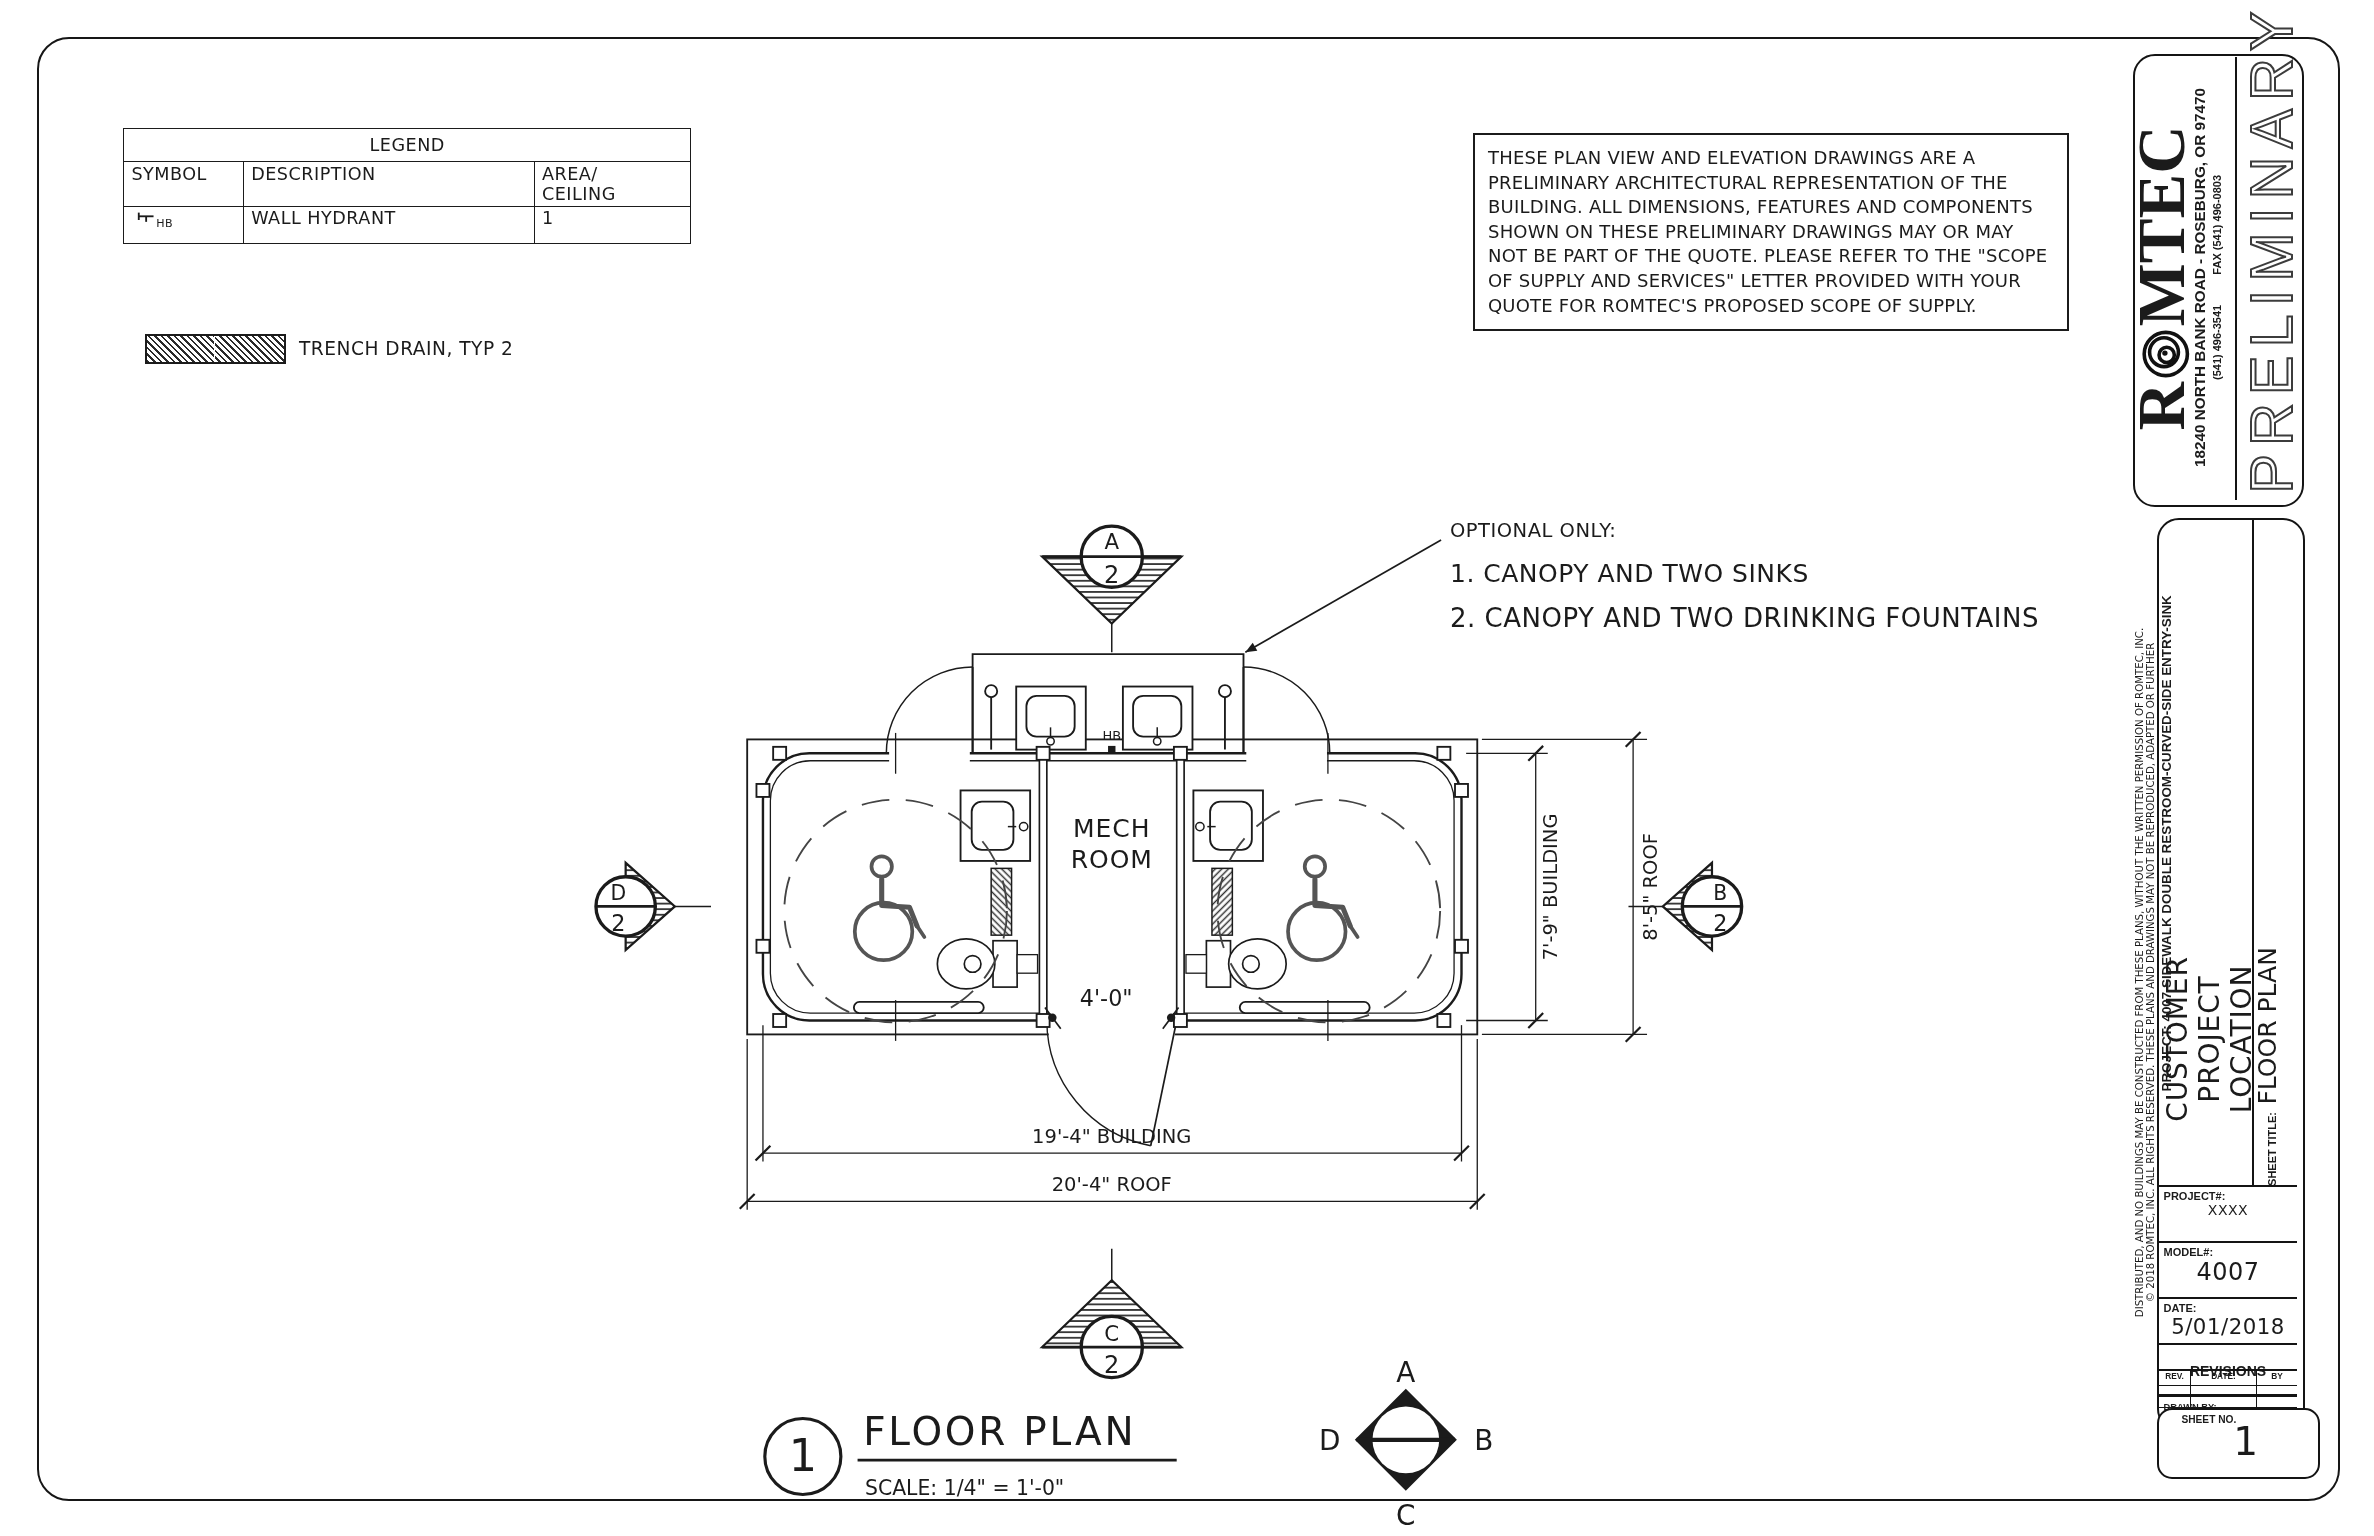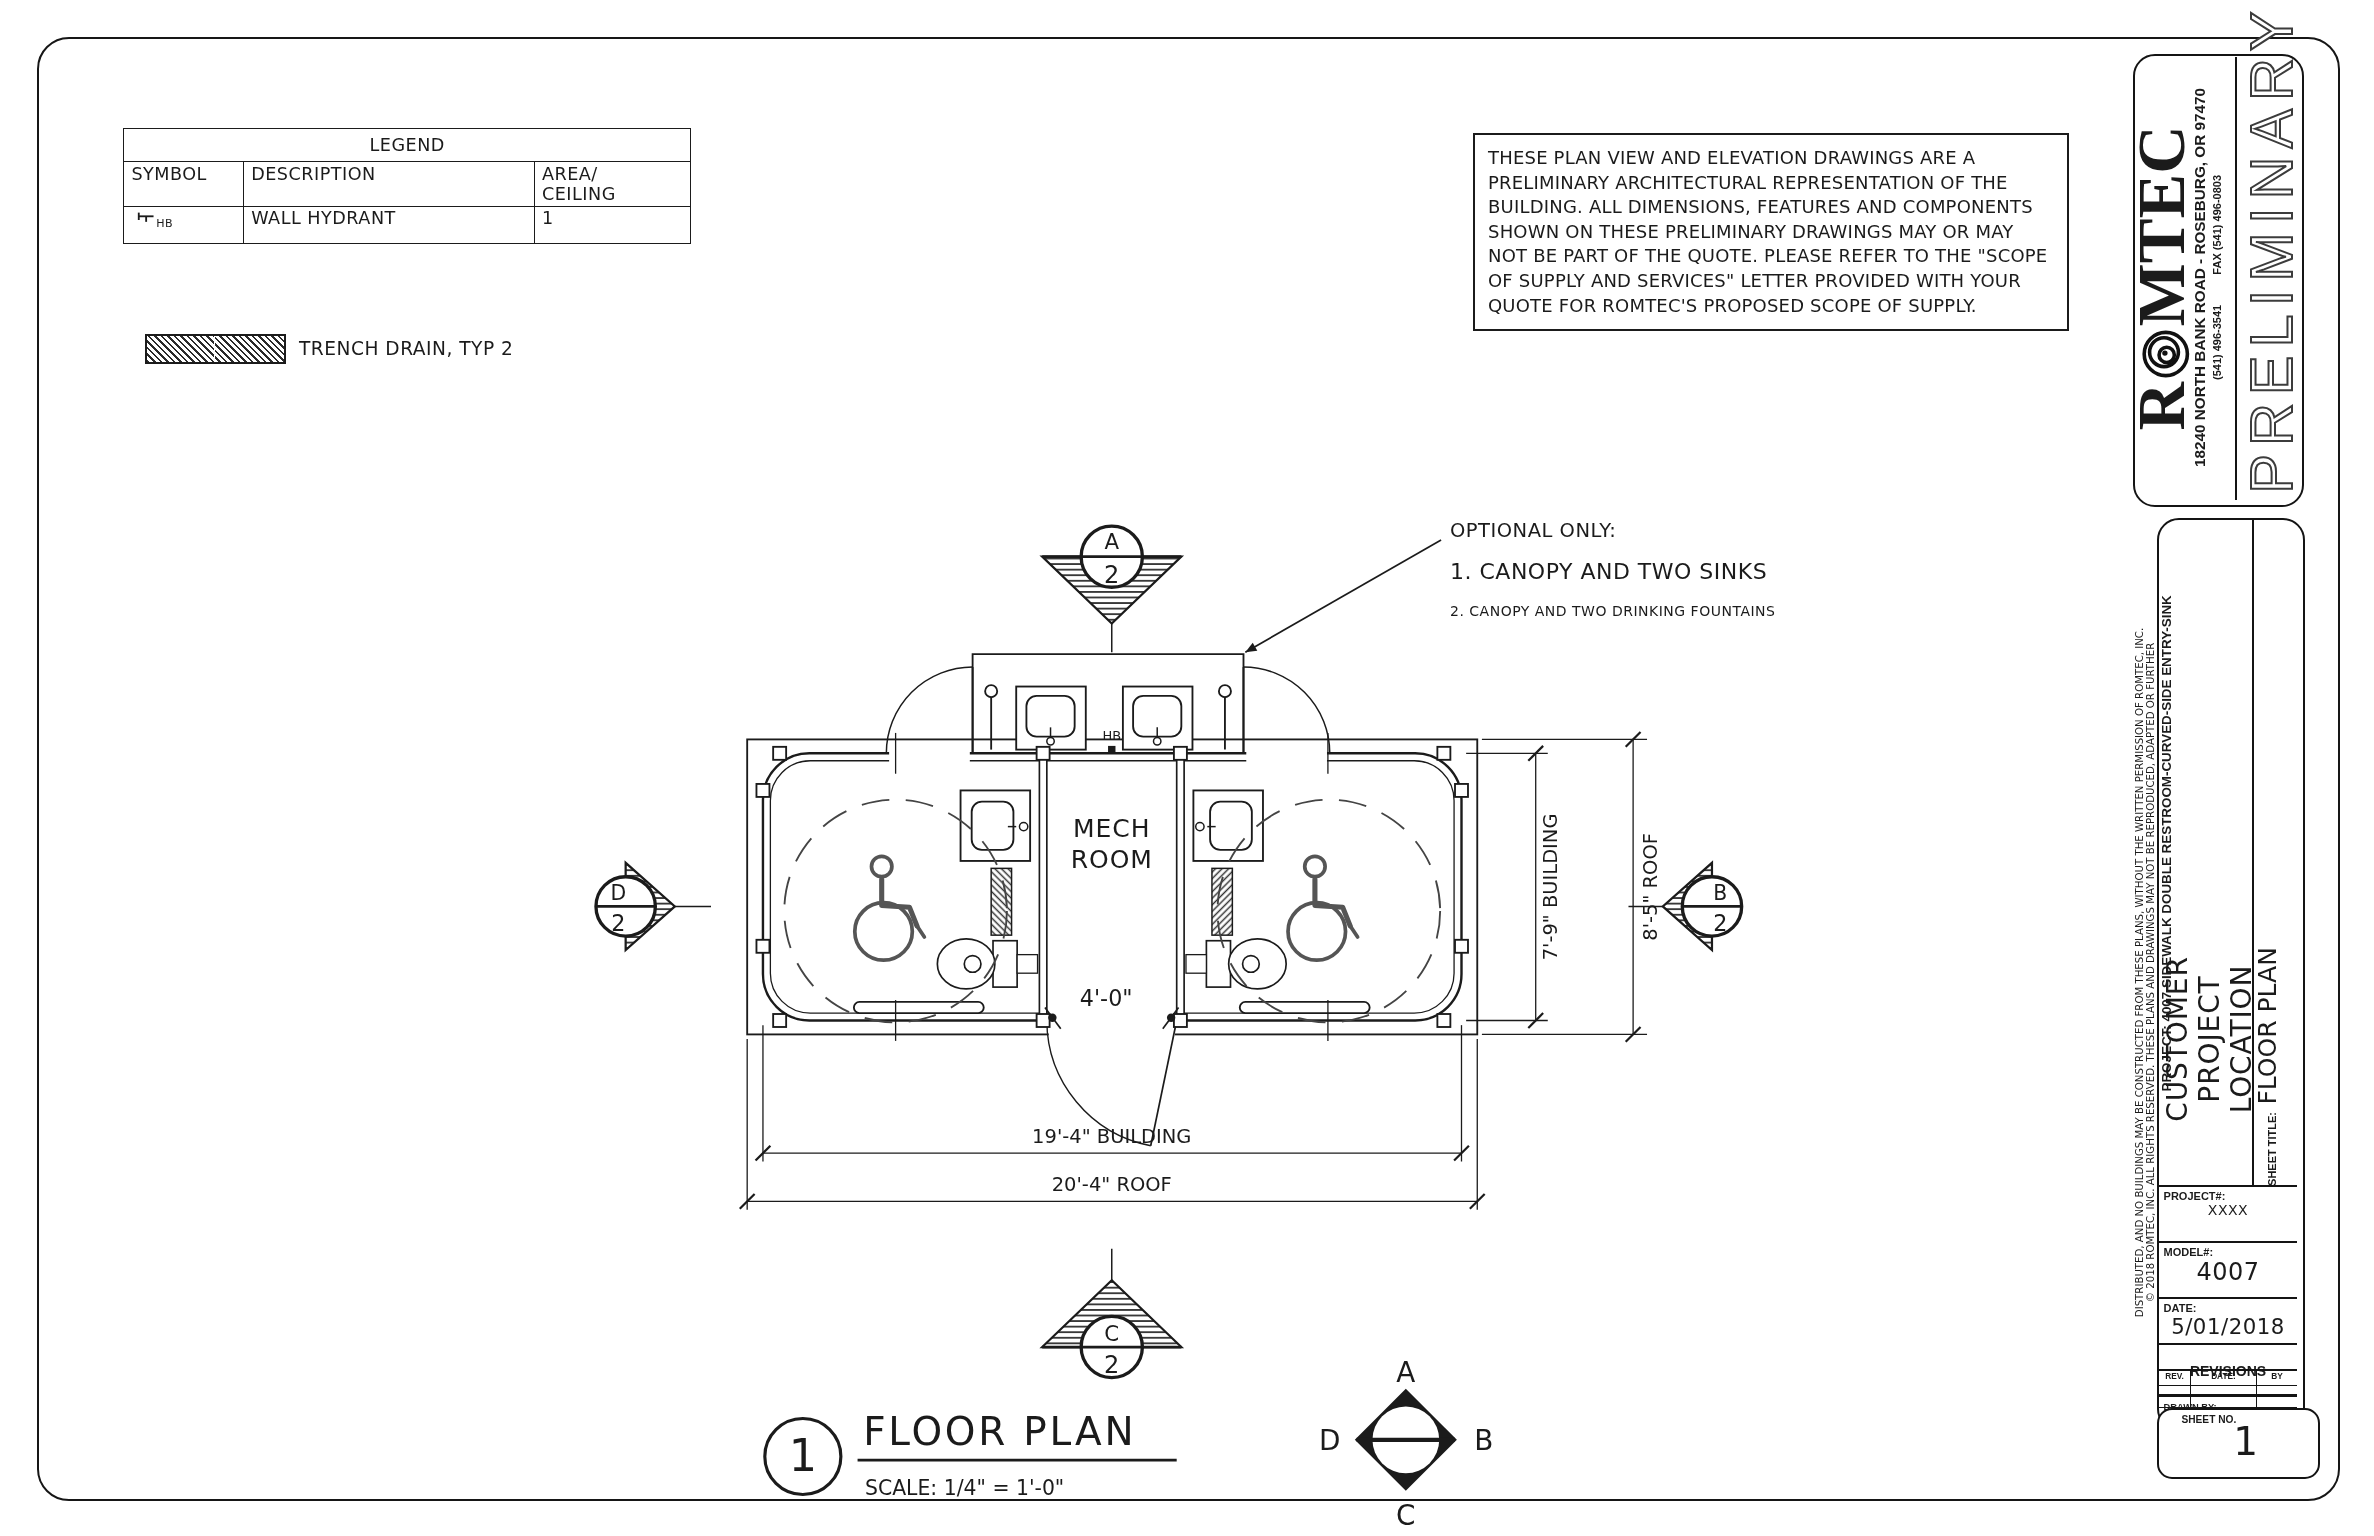--- a/index.html
+++ b/index.html
@@ -61,22 +61,22 @@
   </tbody>
     </table>
 
   <div class="abs hatchbar" style="left:145px;top:334px;width:137px;height:26px;"></div>
   <div class="abs" style="left:147px;top:336px;height:22px;border-left:1.9px solid #fff;margin-left:67px;"></div>
   <div class="abs hand" style="left:299px;top:338px;font-size:18.6px;">TRENCH DRAIN, TYP 2</div>
 
   <div class="abs hand" id="disclaimer">THESE PLAN VIEW AND ELEVATION DRAWINGS ARE A PRELIMINARY ARCHITECTURAL REPRESENTATION OF THE BUILDING. ALL DIMENSIONS, FEATURES AND COMPONENTS SHOWN ON THESE PRELIMINARY DRAWINGS MAY OR MAY NOT BE PART OF THE QUOTE. PLEASE REFER TO THE "SCOPE OF SUPPLY AND SERVICES" LETTER PROVIDED WITH YOUR QUOTE FOR ROMTEC'S PROPOSED SCOPE OF SUPPLY.</div>
 
   <div class="abs hand" style="left:1450px;top:519px;font-size:19.5px;">OPTIONAL ONLY:</div>
-  <div class="abs hand" style="left:1450px;top:559px;font-size:22px;">1. CANOPY AND TWO SINKS</div>
-  <div class="abs hand" style="left:1450px;top:603px;font-size:14px;">2. CANOPY AND TWO DRINKING FOUNTAINS</div>
+  <div class="abs hand" style="left:1450px;top:559px;font-size:25px;">1. CANOPY AND TWO SINKS</div>
+  <div class="abs hand" style="left:1450px;top:603px;font-size:26px;">2. CANOPY AND TWO DRINKING FOUNTAINS</div>
 
   <svg class="abs" style="left:557px;top:501px;" width="1206" height="1039" viewBox="0 0 1300 1120">
     <defs>
       <pattern id="hatch" width="6" height="6" patternUnits="userSpaceOnUse">
         <rect width="6" height="6" fill="#fff"></rect>
         <line x1="0" y1="2" x2="6" y2="2" stroke="#222" stroke-width="1.8"></line>
       </pattern>
       <pattern id="dhatch" width="5" height="5" patternUnits="userSpaceOnUse" patternTransform="rotate(45)">
         <rect width="5" height="5" fill="#fff"></rect>
         <line x1="0" y1="1.5" x2="5" y2="1.5" stroke="#333" stroke-width="1.6"></line>

